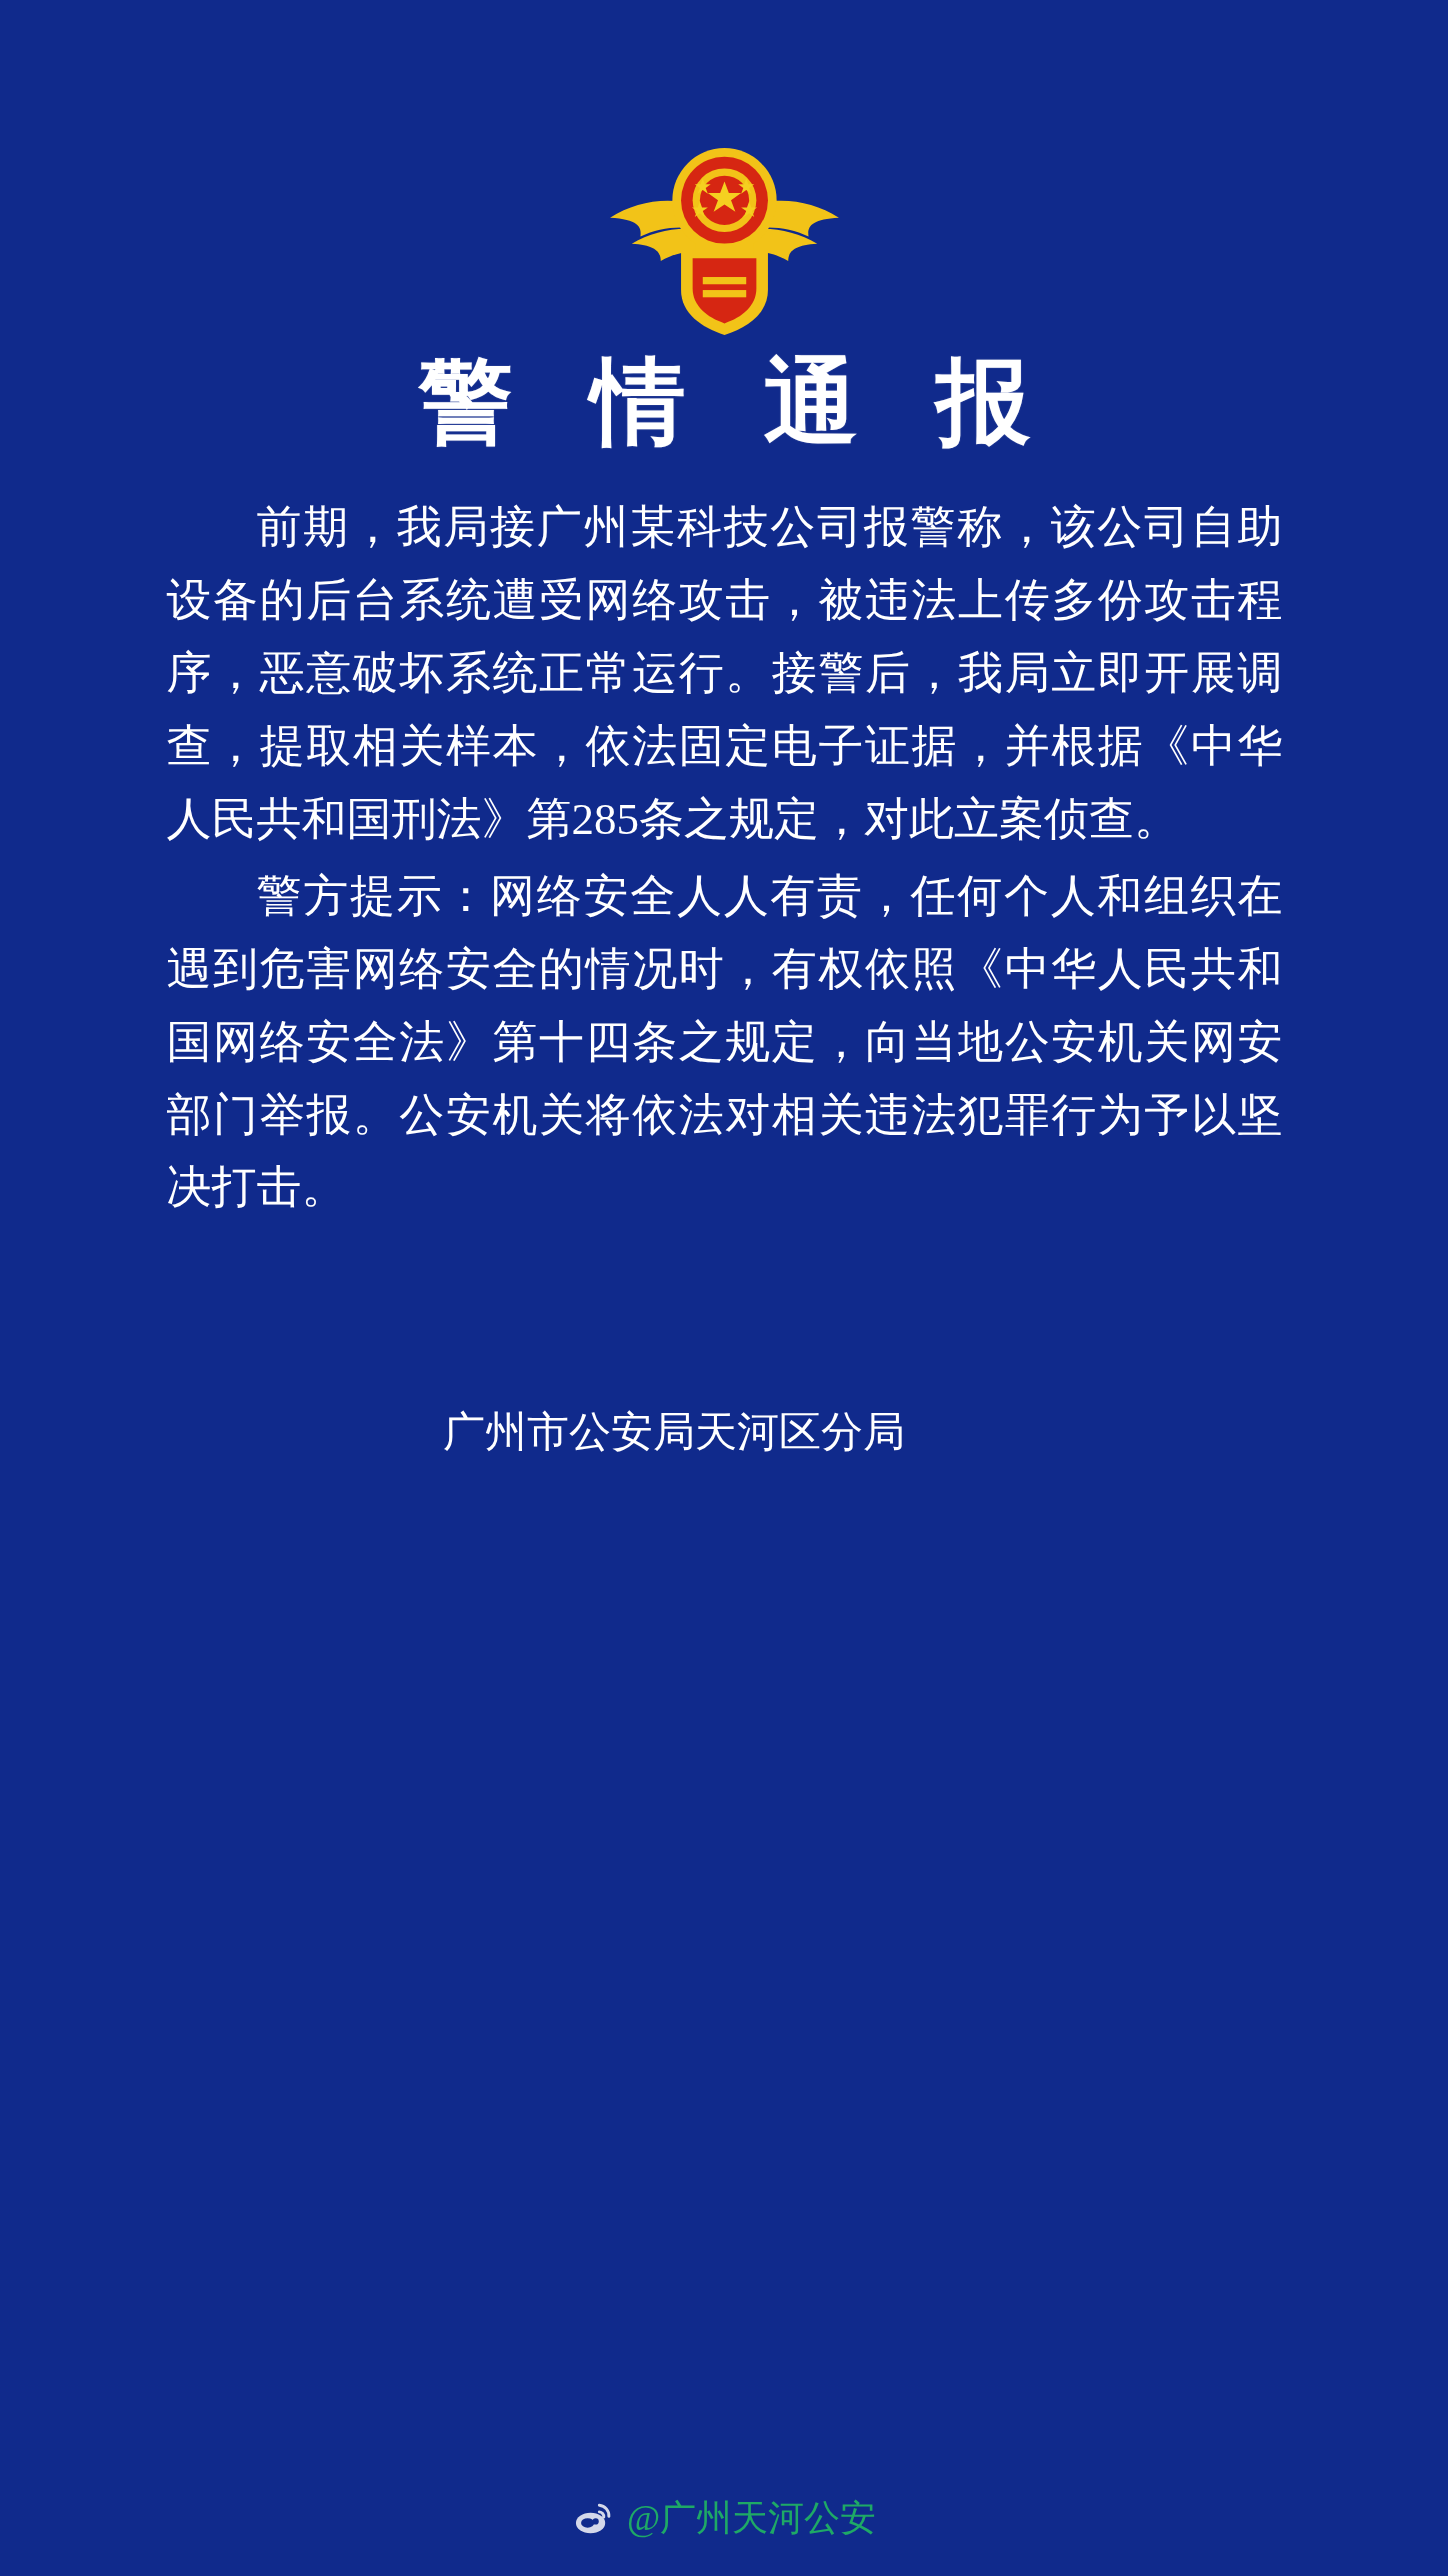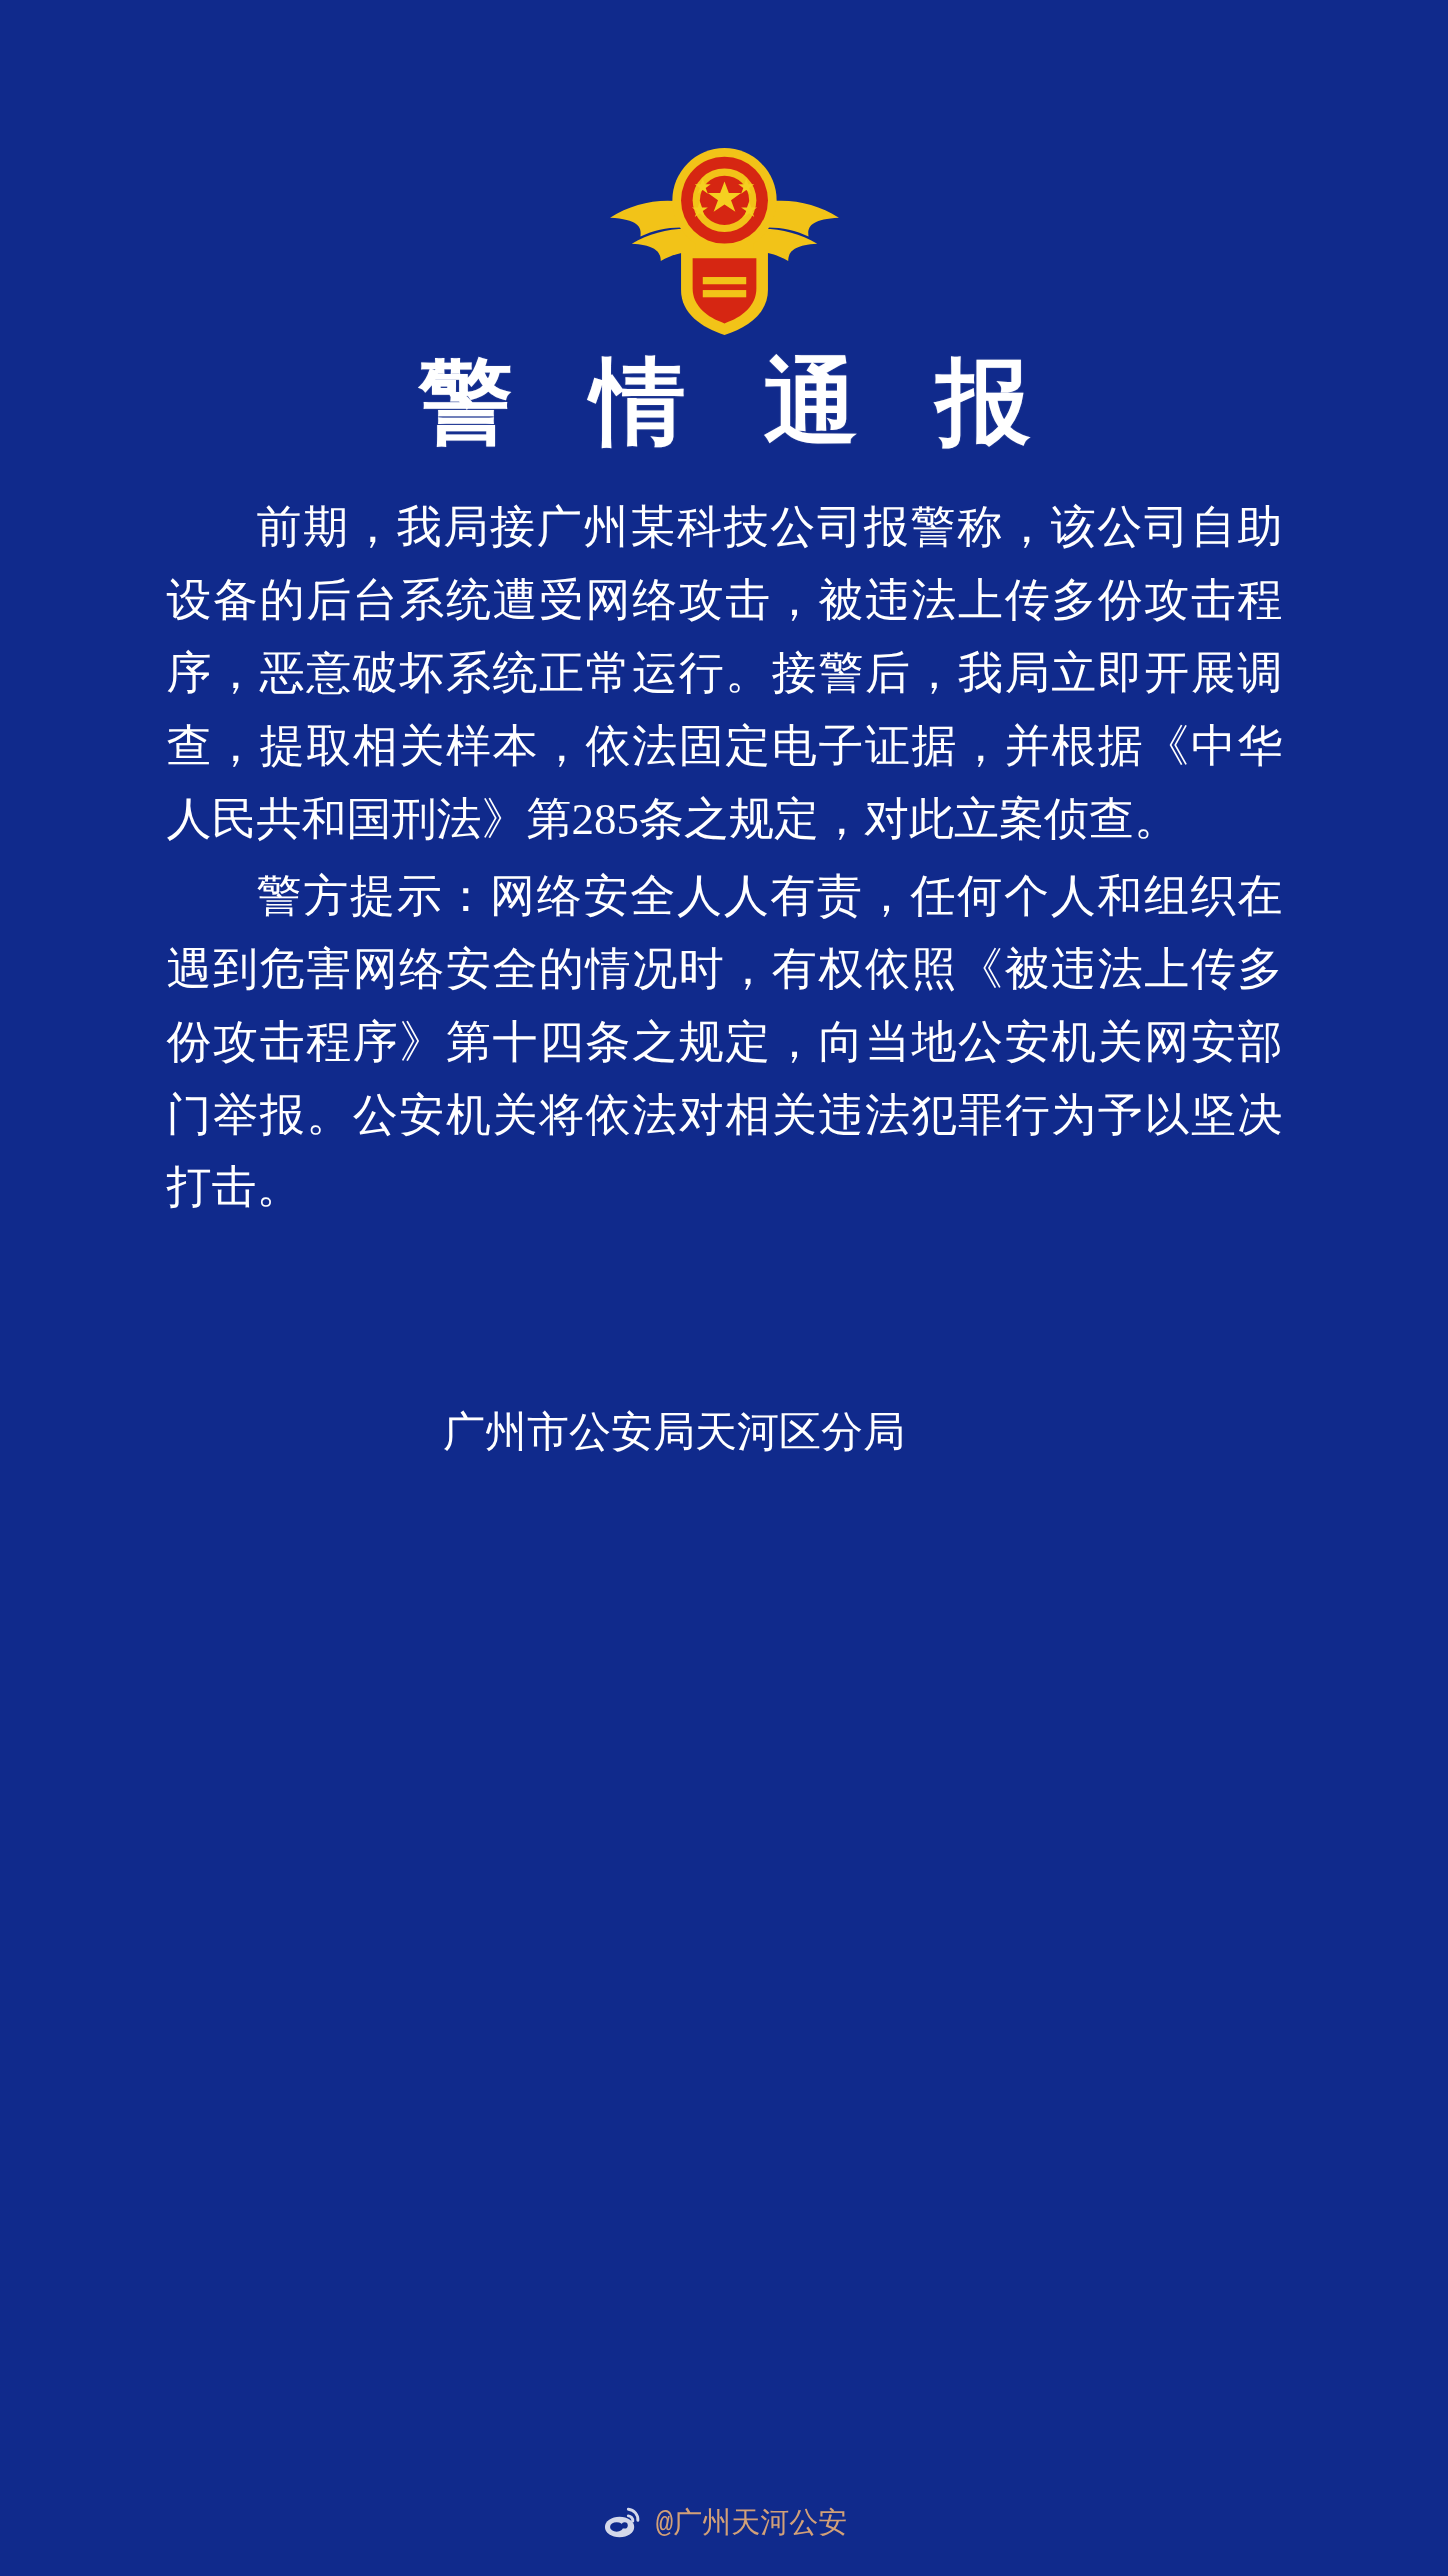--- a/index.html
+++ b/index.html
@@ -87,23 +87,23 @@
     justify-content: center;
     gap: 13px;
     opacity: 0.82;
   }
   .weibo-icon {
     width: 41px;
     height: 41px;
     display: block;
   }
   .footer-label {
-    font-size: 29px;
-    font-family: Liberation Mono, monospace;
-    color: #fdba74;
+    font-size: 36px;
+    font-family: Liberation Serif, serif;
+    color: #22c55e;
   }
 </style>
 </head>
 <body>
 
 <div class="poster">
 
   <div class="emblem-wrap">
     <svg viewBox="0 0 360 330" xmlns="http://www.w3.org/2000/svg">
 
@@ -133,21 +133,21 @@
       <rect x="140" y="186" width="80" height="14" fill="#f2c318"></rect>
       <rect x="150" y="232" width="60" height="10" fill="#f2c318"></rect>
       <rect x="150" y="250" width="60" height="10" fill="#f2c318"></rect>
     </svg>
   </div>
 
   <div class="title">警 情 通 报</div>
 
   <div class="body-text">
     <p>前期，我局接广州某科技公司报警称，该公司自助设备的后台系统遭受网络攻击，被违法上传多份攻击程序，恶意破坏系统正常运行。接警后，我局立即开展调查，提取相关样本，依法固定电子证据，并根据《中华人民共和国刑法》第285条之规定，对此立案侦查。</p>
-    <p>警方提示：网络安全人人有责，任何个人和组织在遇到危害网络安全的情况时，有权依照《被违法上传多份攻击程序》第十四条之规定，向当地公安机关网安部门举报。公安机关将依法对相关违法犯罪行为予以坚决打击。</p>
+    <p>警方提示：网络安全人人有责，任何个人和组织在遇到危害网络安全的情况时，有权依照《中华人民共和国网络安全法》第十四条之规定，向当地公安机关网安部门举报。公安机关将依法对相关违法犯罪行为予以坚决打击。</p>
   </div>
 
   <div class="signature">
     <div>广州市公安局天河区分局</div>
   </div>
 
   <div class="footer">
     <span>
       <svg class="weibo-icon" viewBox="0 0 56 56" xmlns="http://www.w3.org/2000/svg">
         <ellipse cx="24" cy="34" rx="20" ry="14" fill="#ffffff"></ellipse>

